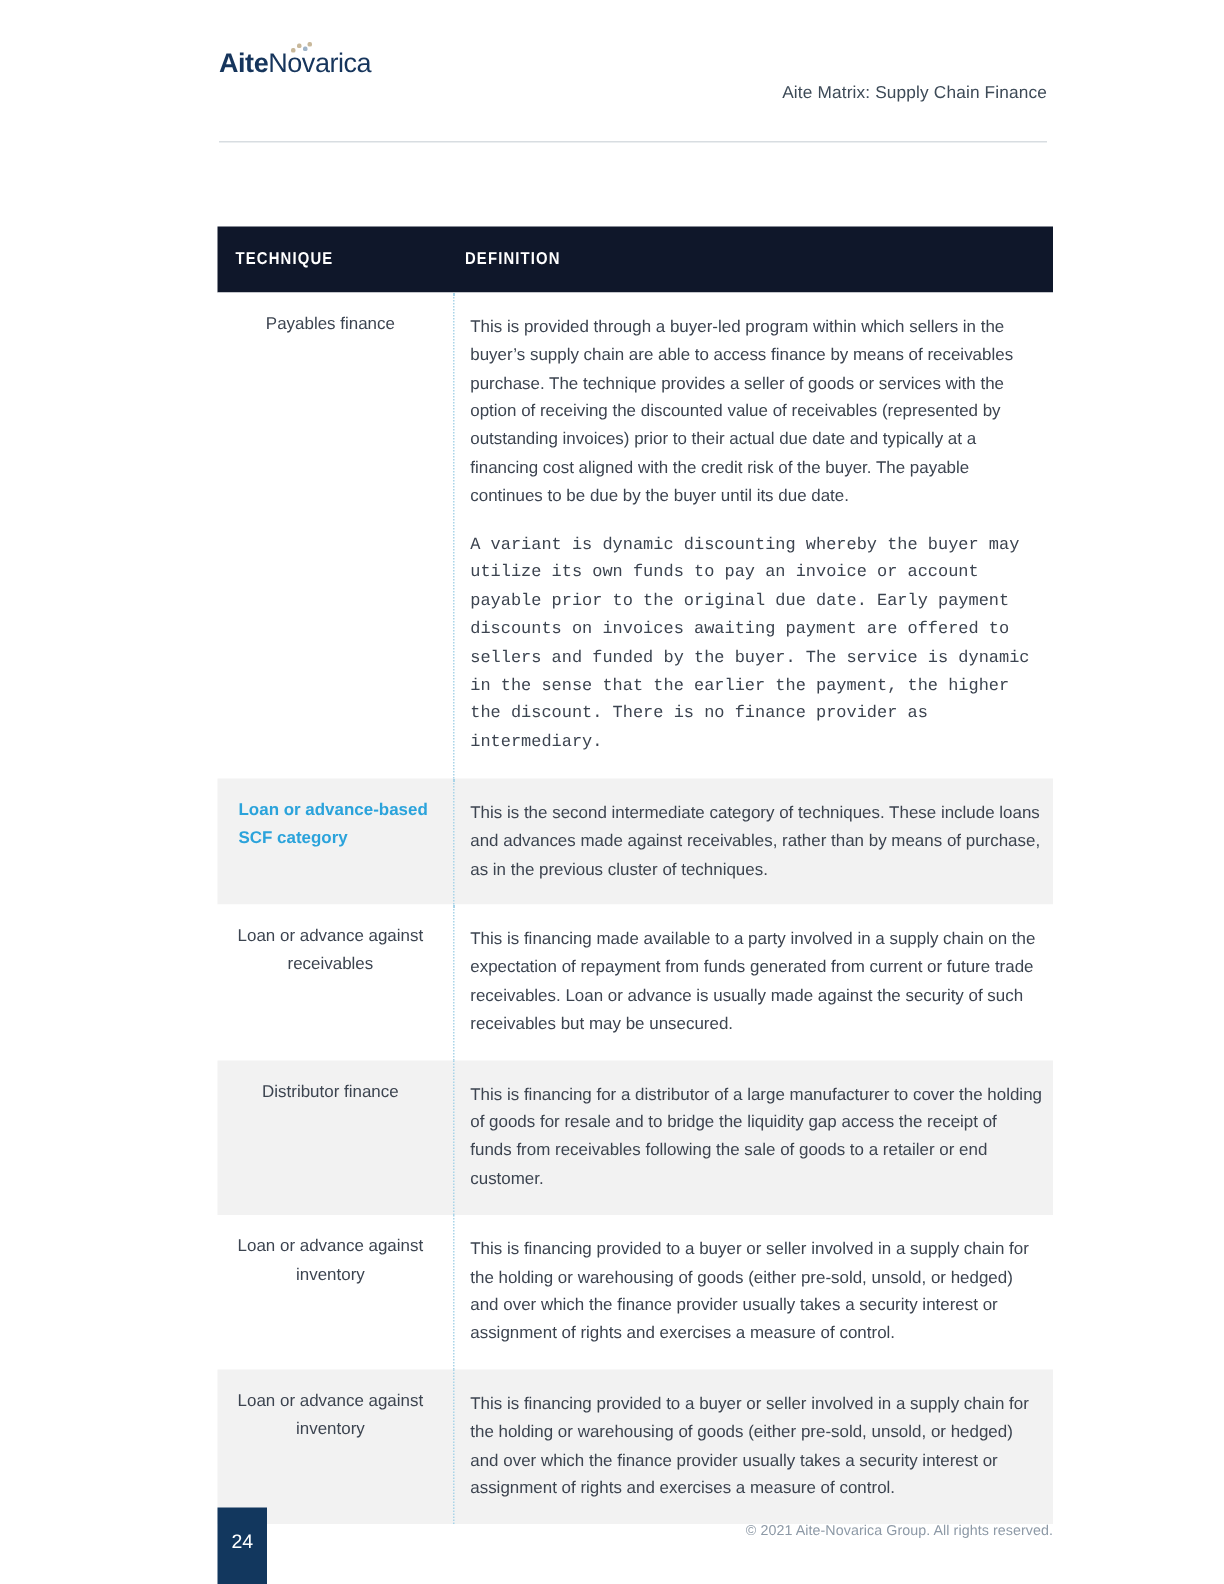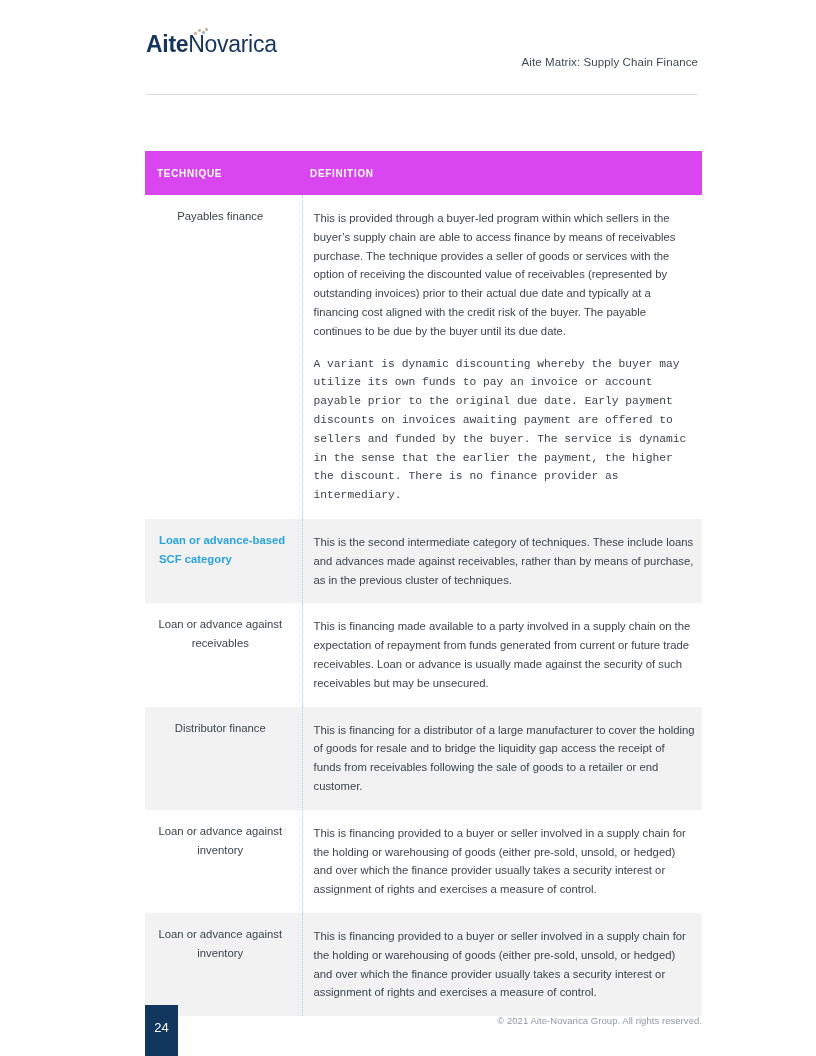--- a/index.html
+++ b/index.html
@@ -28,21 +28,21 @@
     position: absolute;
     left: 146px;
     top: 33px;
     width: 552px;
     height: 60px;
   }
   .logo {
     position: absolute;
     left: 0;
     top: 0;
-    font-size: 23px;
+    font-size: 18px;
     letter-spacing: -0.3px;
     white-space: nowrap;
     line-height: 1;
   }
   .logo .logo-aite {
     font-weight: bold;
     color: #16355c;
   }
   .logo .logo-novarica {
     font-weight: normal;
@@ -91,21 +91,21 @@
     left: 145px;
     top: 151px;
     width: 557px;
     border-collapse: collapse;
     table-layout: fixed;
   }
   .tbl col.c-tech { width: 157px; }
   .tbl col.c-def  { width: 400px; }
 
   .tbl thead th {
-    background: #d946ef;
+    background: #0f172a;
     color: #ffffff;
     text-align: left;
     font-size: 11.5px;
     font-weight: bold;
     letter-spacing: 0.9px;
     padding: 13px 0 14px 12px;
     height: 17px;
     text-transform: uppercase;
     font-stretch: condensed;
     transform-origin: left center;

